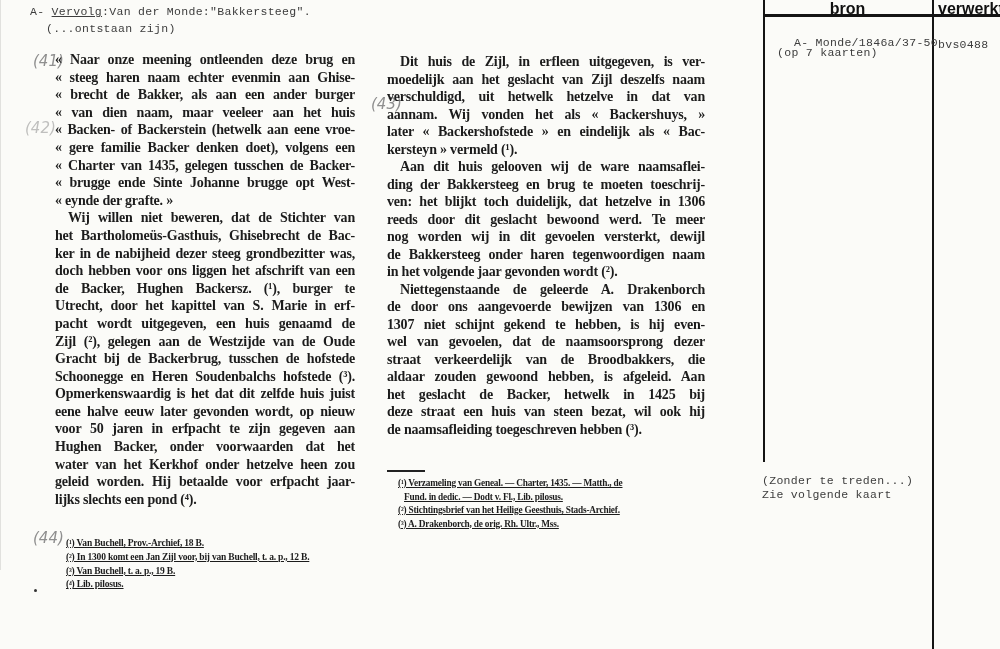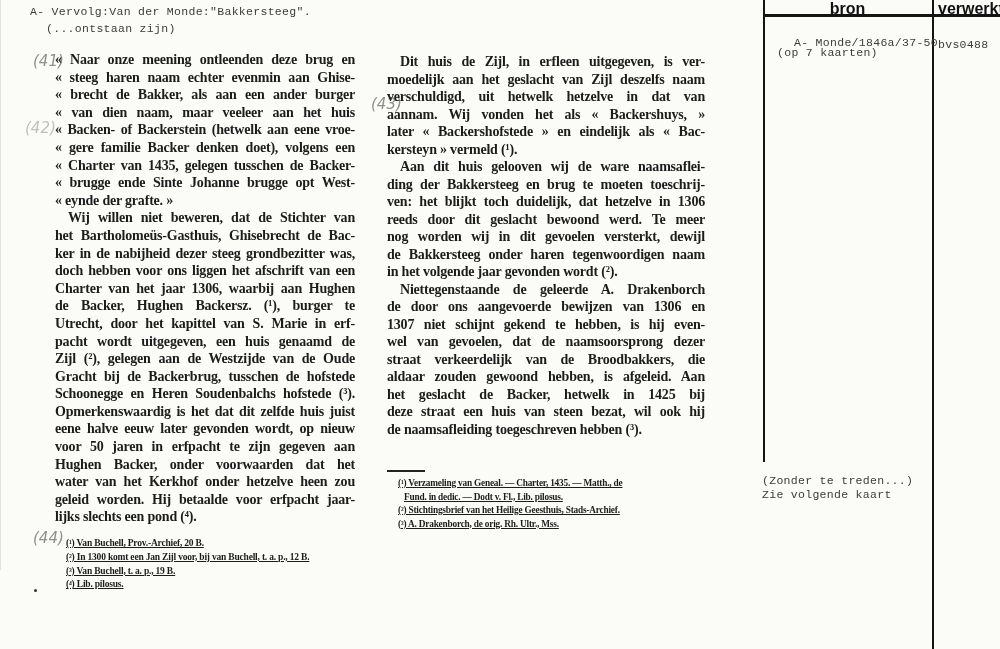--- a/index.html
+++ b/index.html
@@ -12,21 +12,21 @@
     position:relative; width:1000px; height:649px; overflow:hidden;
     background:var(--paper);
     font-family:"Liberation Serif","DejaVu Serif",serif;
     color:var(--ink);
   }
   
   .tw{
     position:absolute; font-family:"Liberation Mono","DejaVu Sans Mono",monospace;
     font-size:11.5px; color:var(--typewriter); white-space:pre; letter-spacing:0.3px;
   }
-  .tw .u{margin-top:44px;}
+  .tw .u{text-decoration:underline;margin-top:44px;}
   
   .pencil{
     position:absolute; font-family:"DejaVu Sans",sans-serif; font-style:italic;
     font-size:15px; color:var(--pencil); white-space:nowrap;
   }
   .pencil.faint{opacity:0.55;}
   
   .col{
     position:absolute; font-weight:700; font-size:14px; letter-spacing:-0.2px;
   }
@@ -87,38 +87,37 @@
         <div class="ln">« gere familie Backer denken doet), volgens een</div>
         <div class="ln">« Charter van 1435, gelegen tusschen de Backer-</div>
         <div class="ln">« brugge ende Sinte Johanne brugge opt West-</div>
         <div class="ln">« eynde der grafte. »</div>
       </div>
     <div class="para indent">
         <div class="ln">Wij willen niet beweren, dat de Stichter van</div>
         <div class="ln">het Bartholomeüs-Gasthuis, Ghisebrecht de Bac-</div>
         <div class="ln">ker in de nabijheid dezer steeg grondbezitter was,</div>
         <div class="ln">doch hebben voor ons liggen het afschrift van een</div>
-        <div class="ln">Charter van het jaar 1306, waarbij aan Hughen</div>
         <div class="ln">de Backer, Hughen Backersz. (¹), burger te</div>
         <div class="ln">Utrecht, door het kapittel van S. Marie in erf-</div>
         <div class="ln">pacht wordt uitgegeven, een huis genaamd de</div>
         <div class="ln">Zijl (²), gelegen aan de Westzijde van de Oude</div>
         <div class="ln">Gracht bij de Backerbrug, tusschen de hofstede</div>
         <div class="ln">Schoonegge en Heren Soudenbalchs hofstede (³).</div>
         <div class="ln">Opmerkenswaardig is het dat dit zelfde huis juist</div>
         <div class="ln">eene halve eeuw later gevonden wordt, op nieuw</div>
         <div class="ln">voor 50 jaren in erfpacht te zijn gegeven aan</div>
         <div class="ln">Hughen Backer, onder voorwaarden dat het</div>
         <div class="ln">water van het Kerkhof onder hetzelve heen zou</div>
         <div class="ln">geleid worden.  Hij betaalde voor erfpacht jaar-</div>
         <div class="ln">lijks slechts een pond (⁴).</div>
       </div>
   </div>
   <div class="fn" id="left-fn">
-      <div class="ln">(¹) Van Buchell, Prov.-Archief, 20 B.</div>
+      <div class="ln">(¹) Van Buchell, Prov.-Archief, 18 B.</div>
       <div class="ln">(²) In 1300 komt een Jan Zijl voor, bij van Buchell, t. a. p., 12 B.</div>
       <div class="ln">(³) Van Buchell, t. a. p., 19 B.</div>
       <div class="ln">(⁴) Lib. pilosus.</div>
     </div>
   <div class="ink-dot"></div>
 
   <div class="col" id="right-col">
     <div class="para indent">
         <div class="ln">Dit huis de Zijl, in erfleen uitgegeven, is ver-</div>
         <div class="ln">moedelijk aan het geslacht van Zijl deszelfs naam</div>

